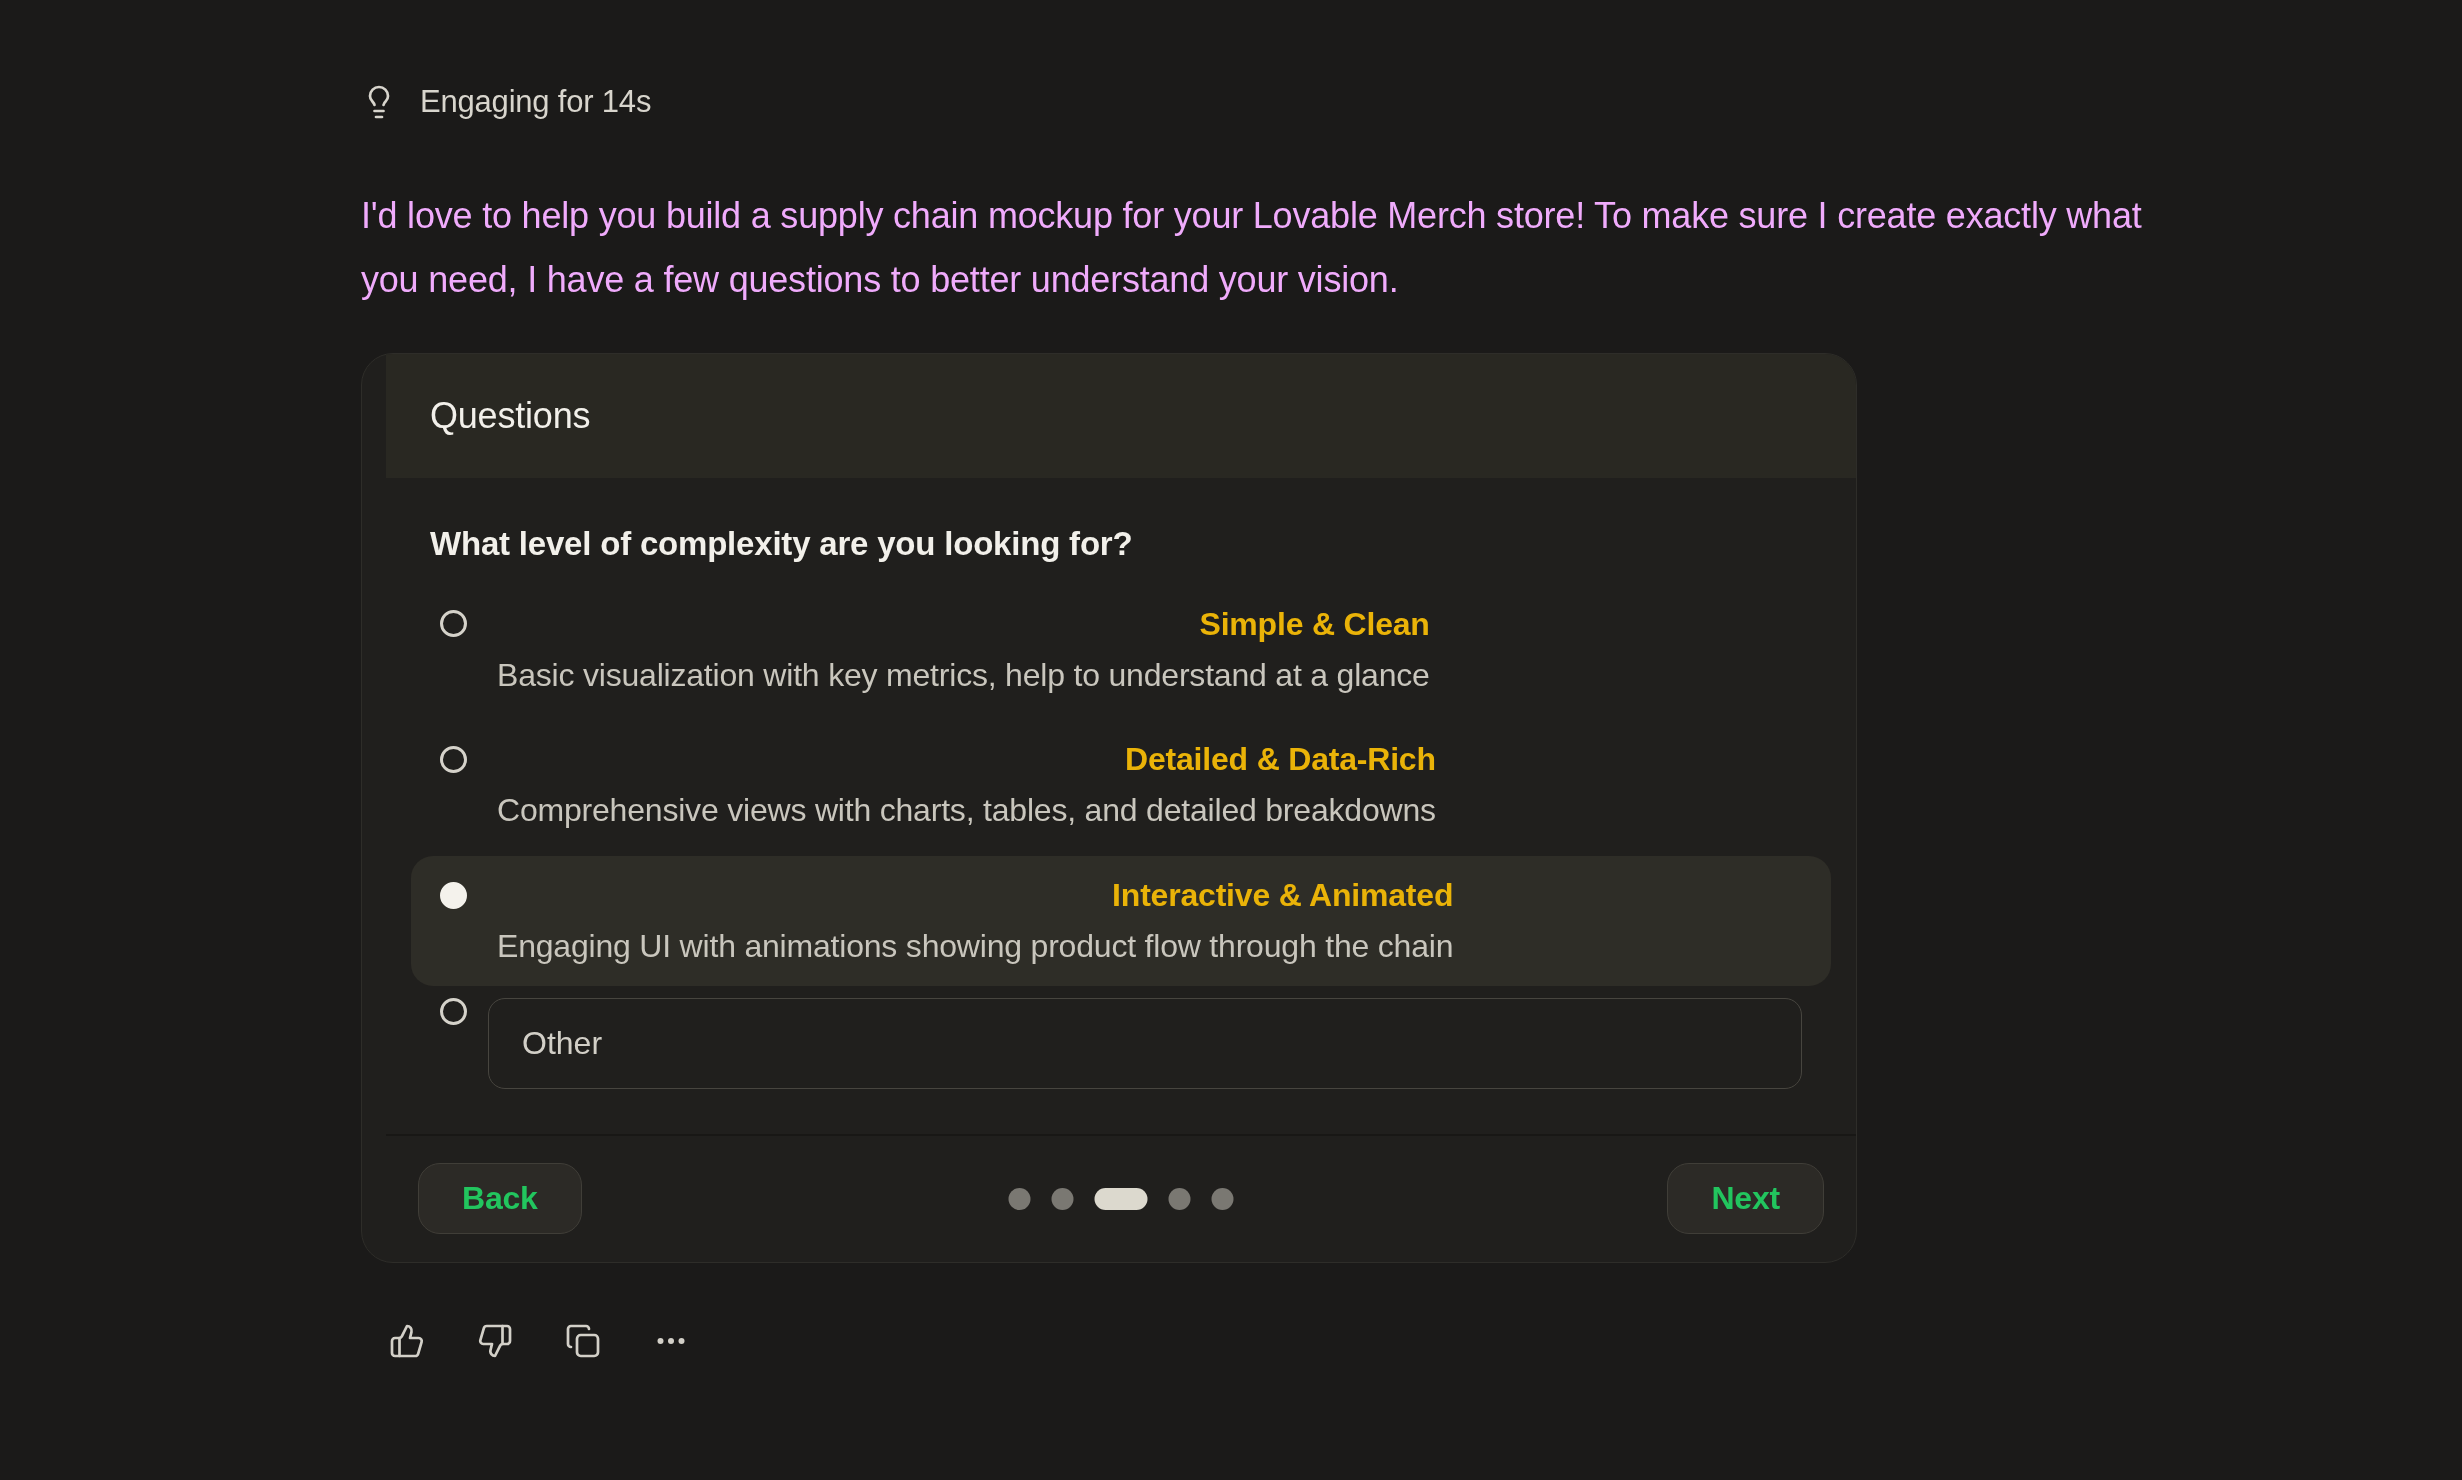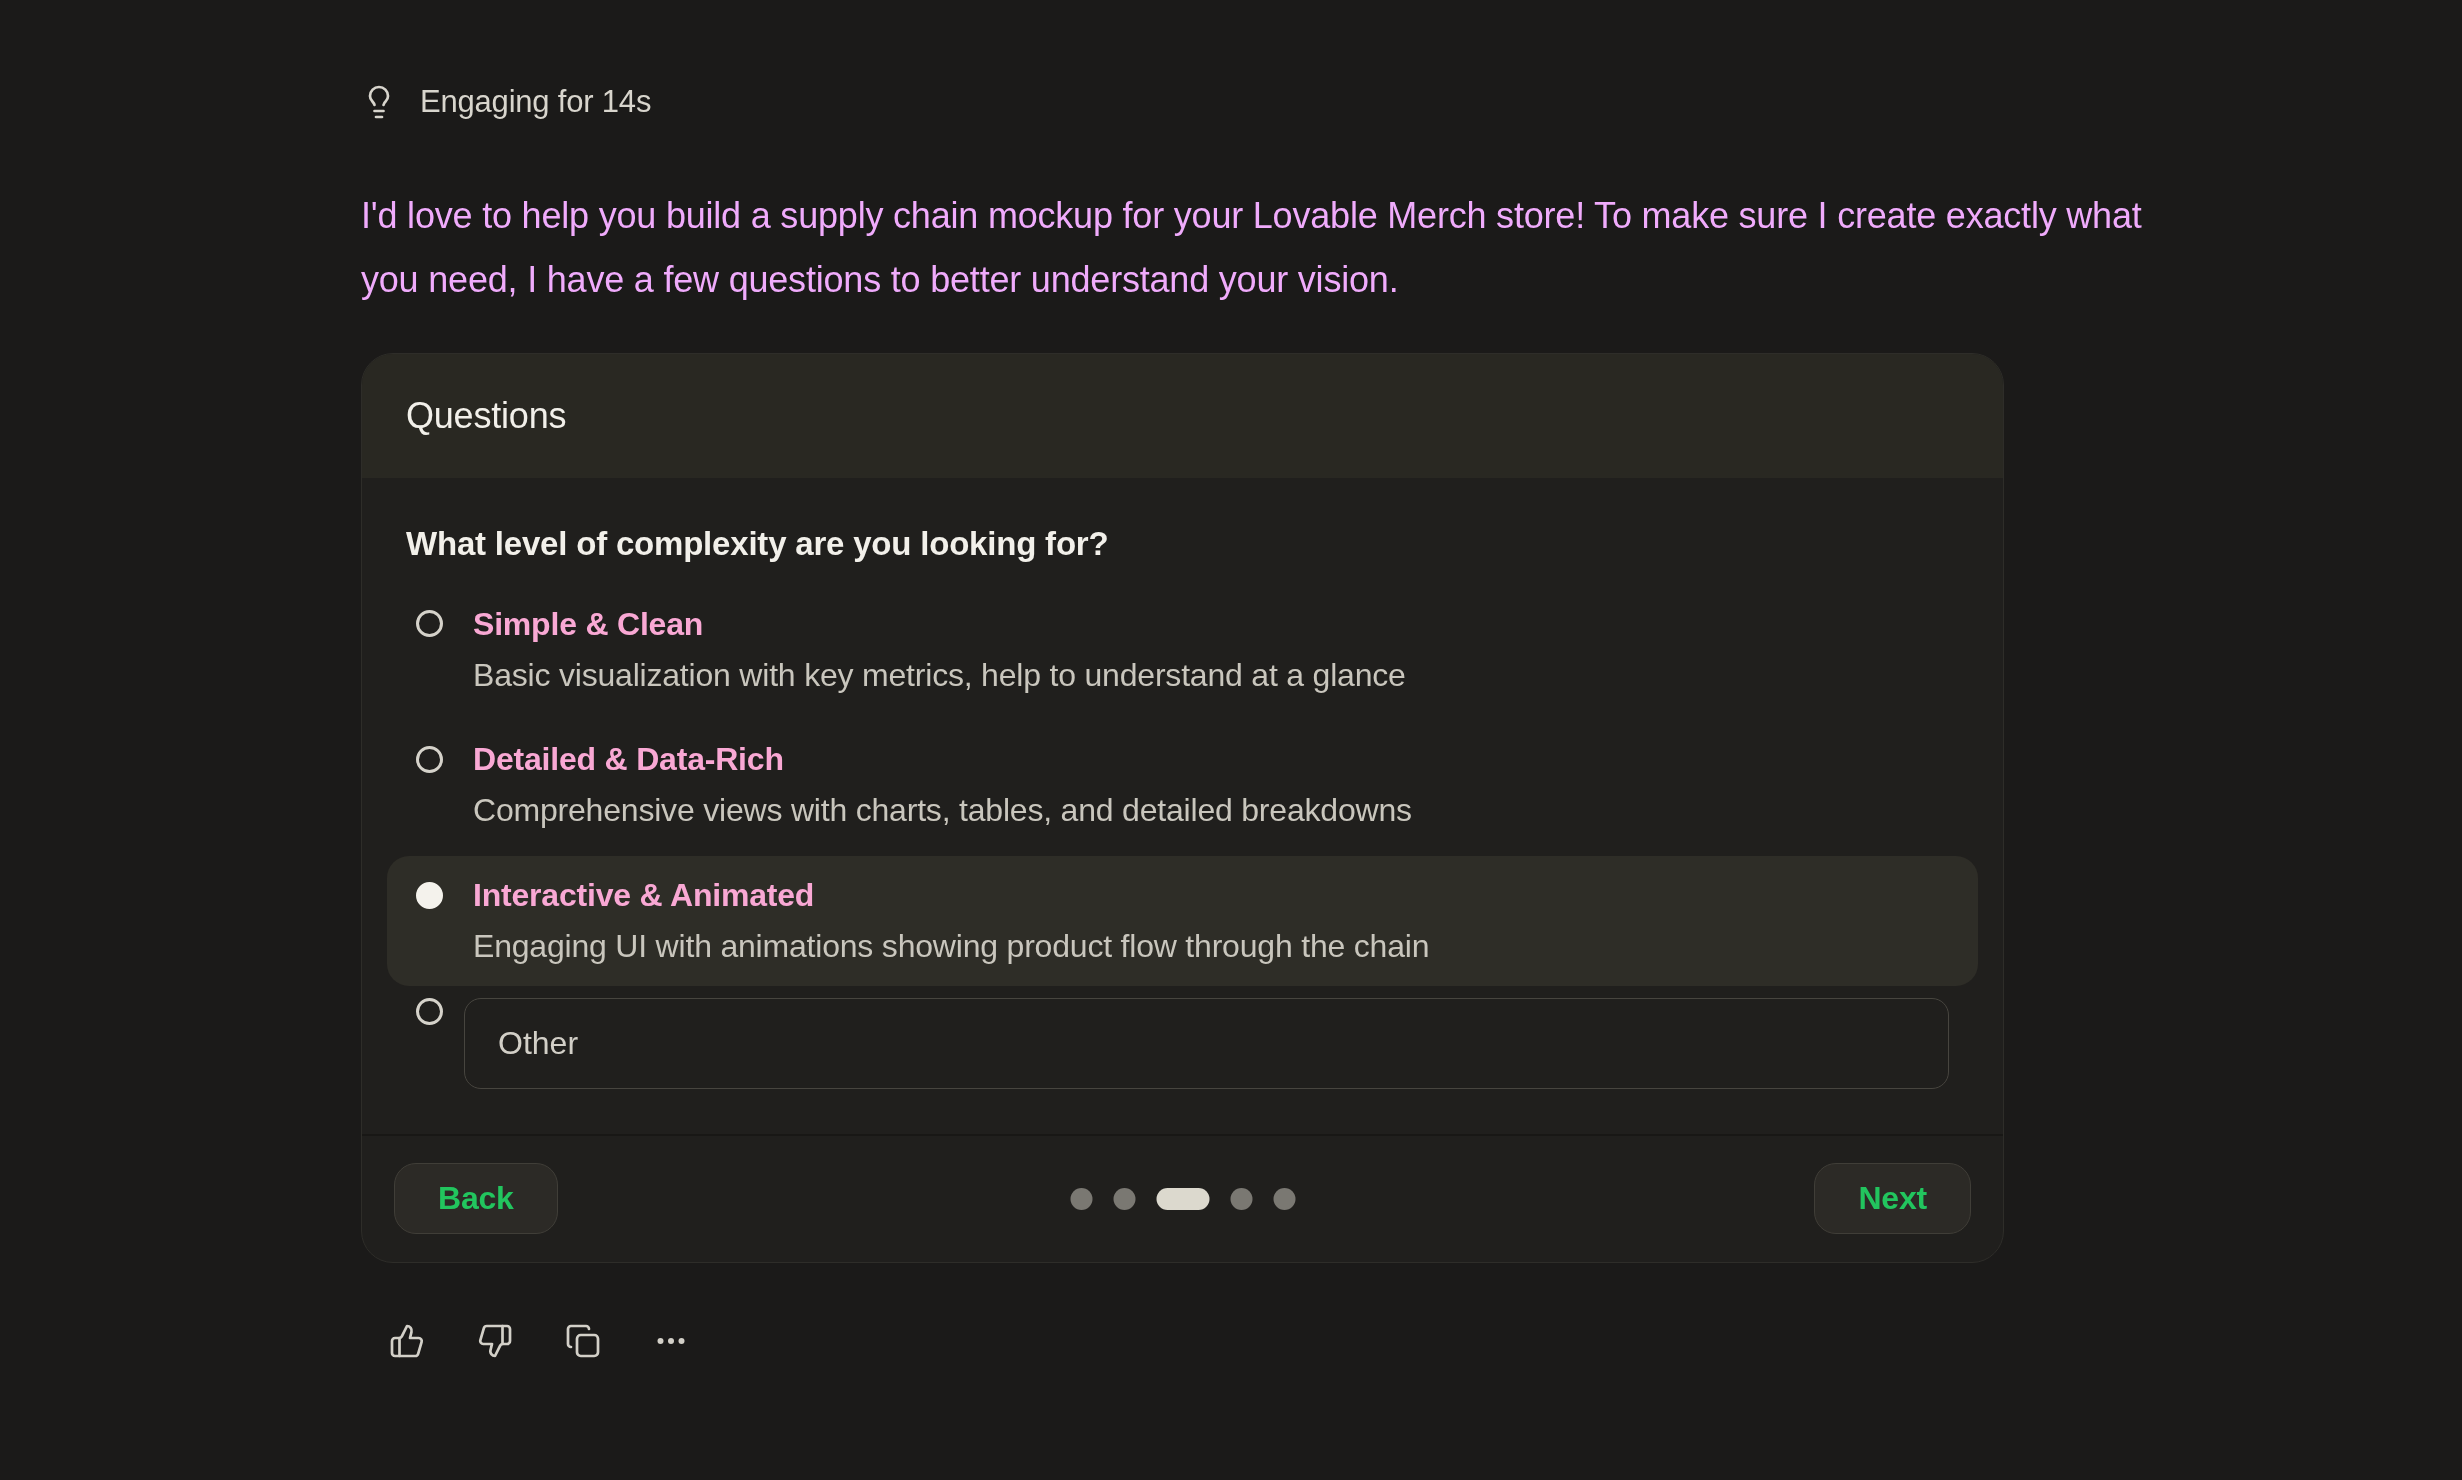--- a/index.html
+++ b/index.html
@@ -16,25 +16,26 @@
   
   .thought-row { display:flex; align-items:center; gap:23px; color:#d8d5cd; height:38px; cursor:pointer; }
   .thought-row svg { width:36px; height:36px; flex:none; }
   .thought-label { font-size:31px; letter-spacing:-0.2px; }
 
   
   .message-text { margin-top:63px; font-size:36px; line-height:64px; letter-spacing:-0.2px; color:#f0abfc; max-width:1831px; }
 
   
   .questions-card {
-    margin-top:41px; width:1643px;
+    margin-top:41px; width:1496px;
     background:#201f1d;
     border:1.7px solid #2e2d29;
     border-radius:32px;
     overflow:hidden;
+    padding-left:24px;
   }
   .card-header {
     background:#292822; height:124px;
     display:flex; align-items:center;
     padding:0 44px;
   }
   .card-title { font-size:36px; color:#f2f0ea; letter-spacing:-0.2px; }
 
   .card-body { padding:47px 25px 45px; }
   .question-text { margin:0 19px; font-size:33px; font-weight:bold; color:#f2f0ea; line-height:38px; letter-spacing:-0.2px; }
@@ -45,21 +46,21 @@
     padding:14px 29px; border-radius:22px; margin-top:5.7px;
     cursor:pointer;
   }
   .option-row.selected { background:#2e2d27; }
   .radio {
     width:27px; height:27px; border-radius:50%;
     border:3.4px solid #d5d2ca; background:transparent;
     margin-top:11.5px; flex:none;
   }
   .option-row.selected .radio { background:#f4f2ec; border-color:#f4f2ec; }
-  .option-title { font-size:32px; font-weight:bold; color:#f9a8d4; line-height:51px; letter-spacing:-0.2px; }
+  .option-title { font-size:32px; font-weight:bold; color:#eab308; line-height:51px; letter-spacing:-0.2px;text-align:right; }
   .option-desc  { font-size:32px; color:#c9c6bd; line-height:51px; letter-spacing:-0.2px; }
 
   .other-row { display:flex; align-items:flex-start; margin-top:11.5px; padding:0 29px; }
   .other-row .radio { margin-top:0; }
   .other-input {
     flex:1; height:91px; margin-left:21px;
     background:transparent; border:1.7px solid #47453f; border-radius:17px;
     padding:0 33px; font-size:32px; color:#e8e6df;
     font-family:"Liberation Sans","DejaVu Sans",sans-serif;
     outline:none;

